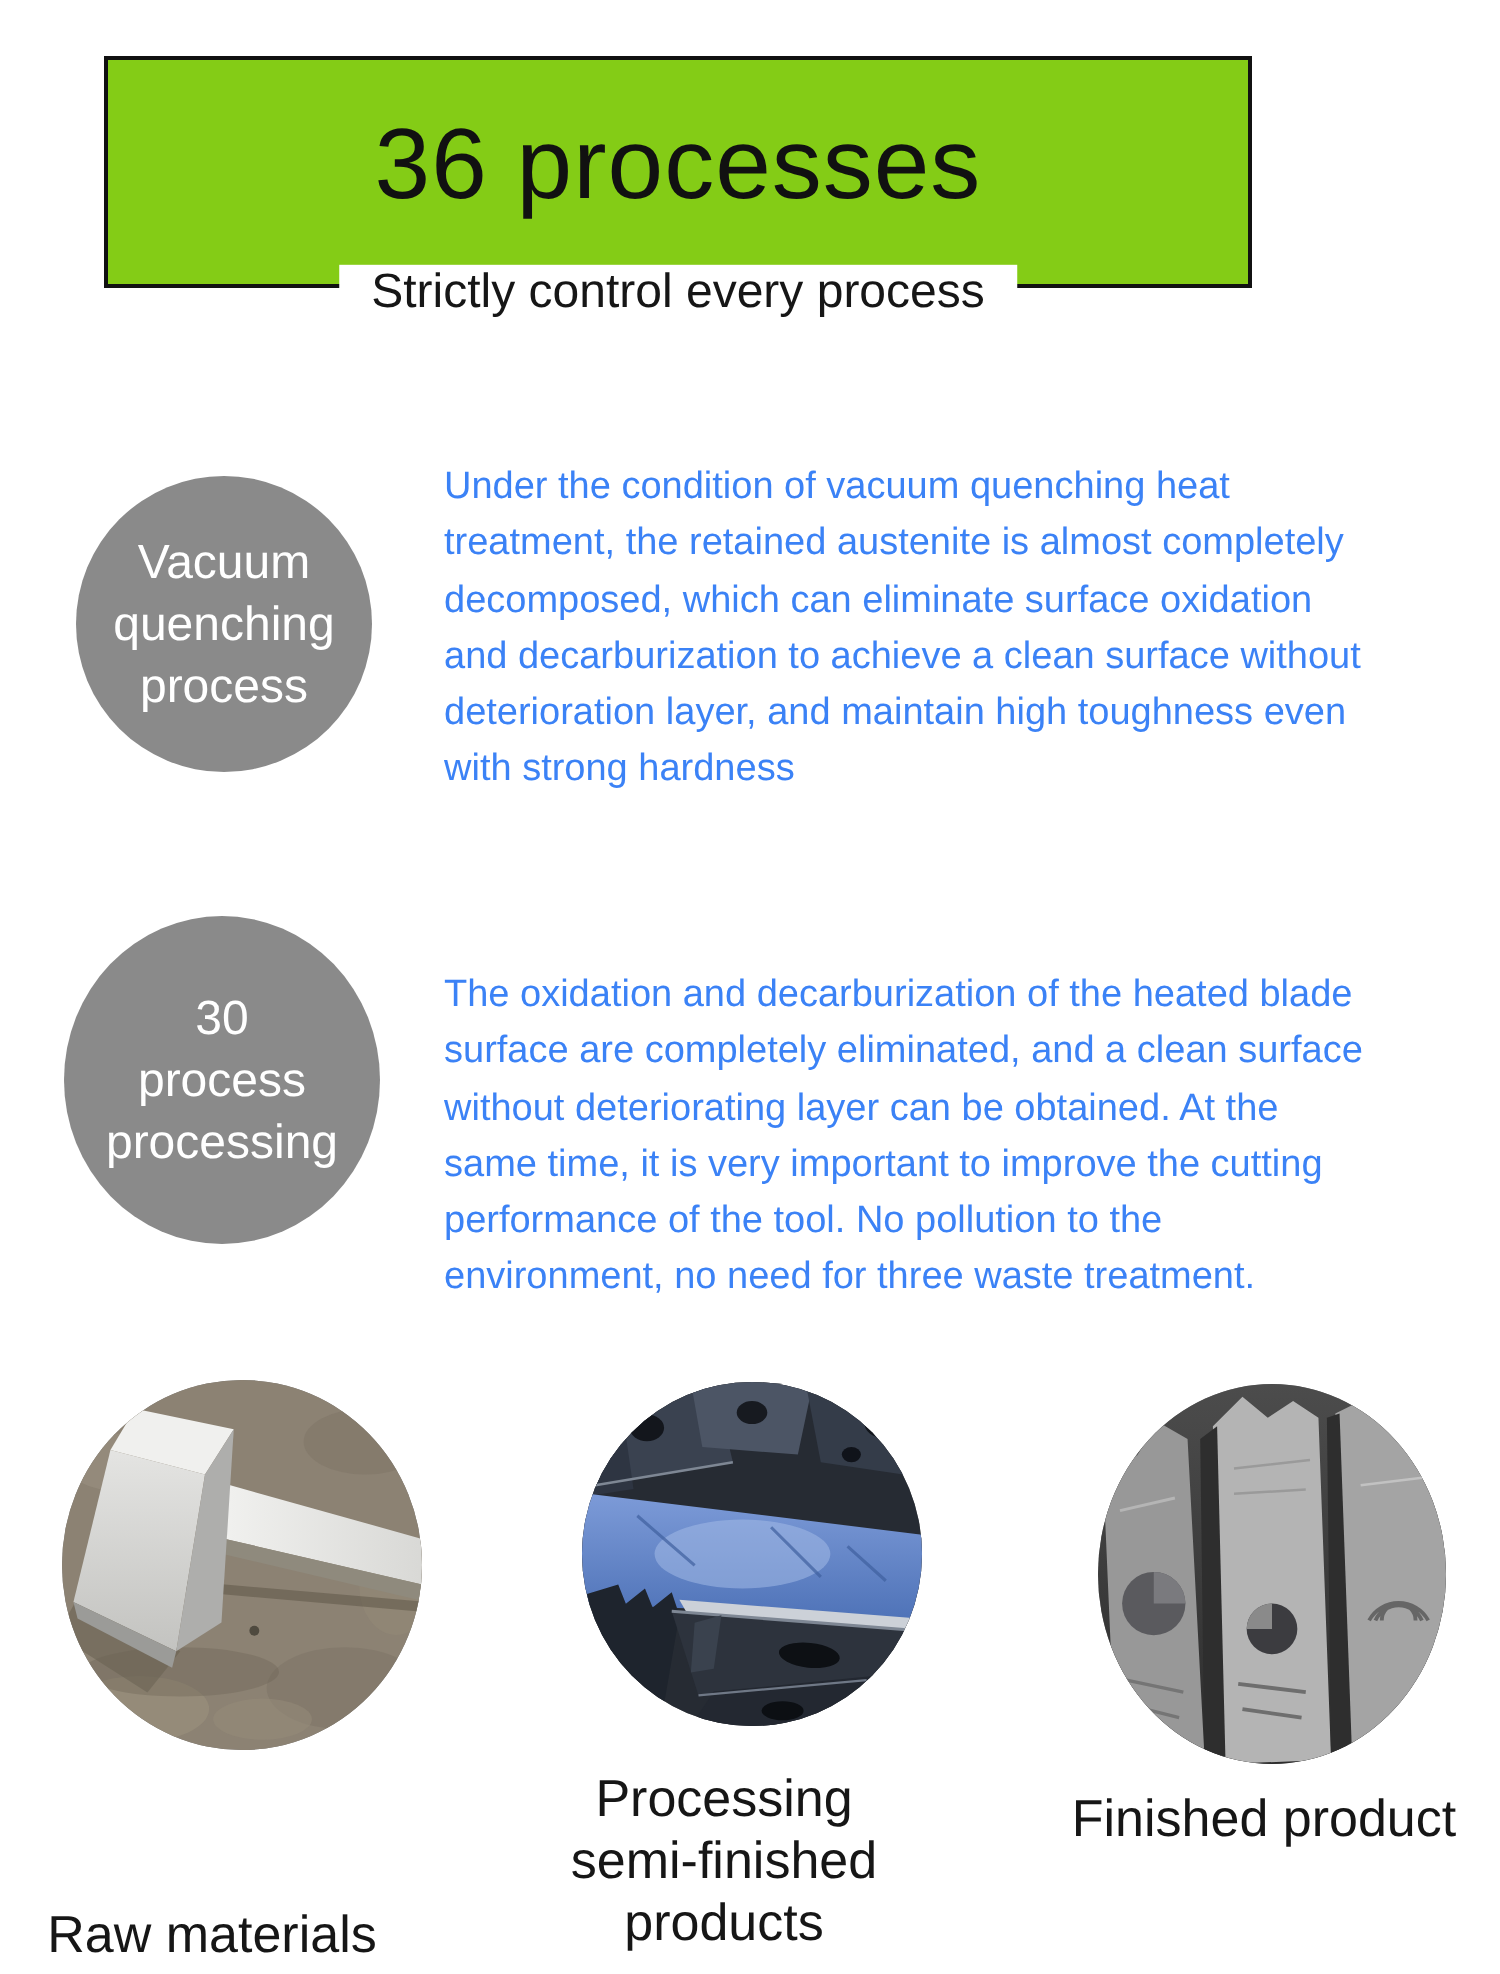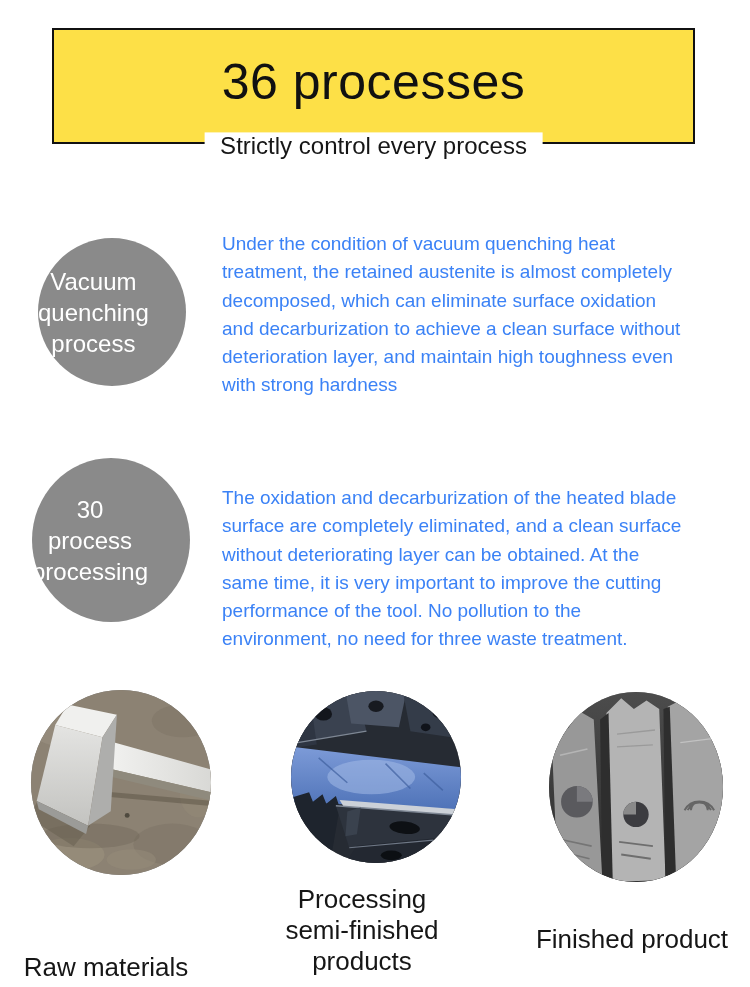--- a/index.html
+++ b/index.html
@@ -9,23 +9,23 @@
     position: relative;
     overflow: hidden;
     font-family: "Liberation Sans", "DejaVu Sans", sans-serif;
     color: #161616;
   }
 
   
   .header-box {
     position: absolute;
     left: 52px; top: 28px;
-    width: 643px; height: 116px;
+    width: 574px; height: 116px;
     border: 2px solid #111111;
-    background: #fde047;
+    background: #84cc16;
   }
   .header-title {
     position: absolute;
     left: 0; right: 0; top: 24px;
     text-align: center;
     font-size: 50px;
     line-height: 1.15;
     font-weight: 400;
     color: #111111;
     letter-spacing: 0.5px;
@@ -43,21 +43,21 @@
   }
 
   
   .badge {
     position: absolute;
     border-radius: 50%;
     background: var(--badge-gray, #8a8a8a);
     color: #ffffff;
     display: flex;
     align-items: center;
-    justify-content: flex-start;
+    justify-content: center;
     text-align: center;
     white-space: pre-line;
     font-size: 24px;
     line-height: 31px;
   }
   .badge-1 { left: 38px; top: 238px; width: 148px; height: 148px; }
   .badge-2 { left: 32px; top: 458px; width: 158px; height: 164px; }
 
   .para {
     position: absolute;
@@ -86,21 +86,21 @@
   .caption {
     position: absolute;
     text-align: center;
     font-size: 26px;
     line-height: 31px;
     white-space: pre-line;
     color: #161616;
   }
   .caption-a { left: 6px;   width: 200px; top: 908px; margin-top: 44px; }
   .caption-b { left: 272px; width: 180px; top: 884px; }
-  .caption-c { left: 532px; width: 200px; top: 924px; }
+  .caption-c { left: 532px; width: 200px; top: 894px; }
 </style>
 </head>
 <body style="background: rgb(255, 255, 255);">
 
 <div class="header-box">
   <h1 class="header-title">36 processes</h1>
   <div class="header-subtitle">Strictly control every process</div>
 </div>
 
 <div class="badge badge-1">

